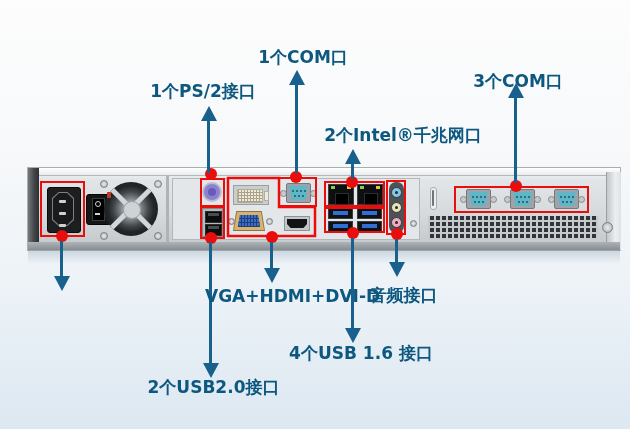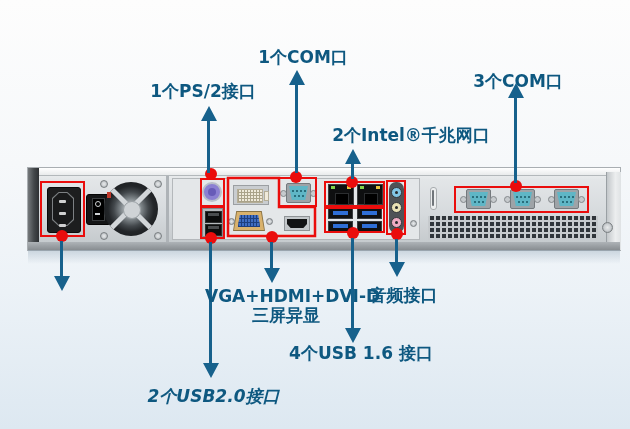--- a/index.html
+++ b/index.html
@@ -271,40 +271,39 @@
   <div class="abs rdot" style="left:510px;top:180px;"></div>
 
   <div class="abs clabel" style="left:123px;top:82px;width:160px;">1个PS/2接口</div>
   <div class="abs ahead-up" style="left:201px;top:106px;"></div>
   <div class="abs aline" style="left:207px;top:120px;height:53px;"></div>
 
   <div class="abs clabel" style="left:248px;top:48px;width:110px;">1个COM口</div>
   <div class="abs ahead-up" style="left:289px;top:70px;"></div>
   <div class="abs aline" style="left:295px;top:84px;height:89px;"></div>
 
-  <div class="abs clabel" style="left:296px;top:126px;width:158px;padding-left:36px;">2个Intel®千兆网口</div>
+  <div class="abs clabel" style="left:288px;top:126px;width:158px;padding-left:36px;">2个Intel®千兆网口</div>
   <div class="abs ahead-up" style="left:345px;top:149px;"></div>
   <div class="abs aline" style="left:351px;top:163px;height:16px;"></div>
 
   <div class="abs clabel" style="left:458px;top:60px;width:120px;margin-top:12px;">3个COM口</div>
   <div class="abs ahead-up" style="left:508px;top:83px;"></div>
   <div class="abs aline" style="left:514px;top:97px;height:86px;"></div>
 
   <div class="abs aline" style="left:60px;top:241px;height:36px;"></div>
   <div class="abs ahead-down" style="left:54px;top:276px;"></div>
 
   <div class="abs aline" style="left:209px;top:242px;height:122px;"></div>
   <div class="abs ahead-down" style="left:203px;top:363px;"></div>
-  <div class="abs clabel" style="left:131px;top:387px;width:165px;font-style:italic;">2个USB2.0接口</div>
+  <div class="abs clabel" style="left:131px;top:378px;width:165px;">2个USB2.0接口</div>
 
   <div class="abs aline" style="left:270px;top:242px;height:27px;"></div>
   <div class="abs ahead-down" style="left:264px;top:268px;"></div>
   <div class="abs clabel" style="left:205px;top:287px;width:162px;">
     <div>VGA+HDMI+DVI-D</div>
-    <div>三屏异显</div>
   </div>
 
   <div class="abs aline" style="left:395px;top:239px;height:24px;"></div>
   <div class="abs ahead-down" style="left:389px;top:262px;"></div>
   <div class="abs clabel" style="left:356px;top:287px;width:95px;font-family:Liberation Mono, monospace;">音频接口</div>
 
   <div class="abs aline" style="left:351px;top:238px;height:91px;"></div>
   <div class="abs ahead-down" style="left:345px;top:328px;"></div>
   <div class="abs clabel" style="left:281px;top:344px;width:160px;">4个USB 1.6 接口</div>
 

